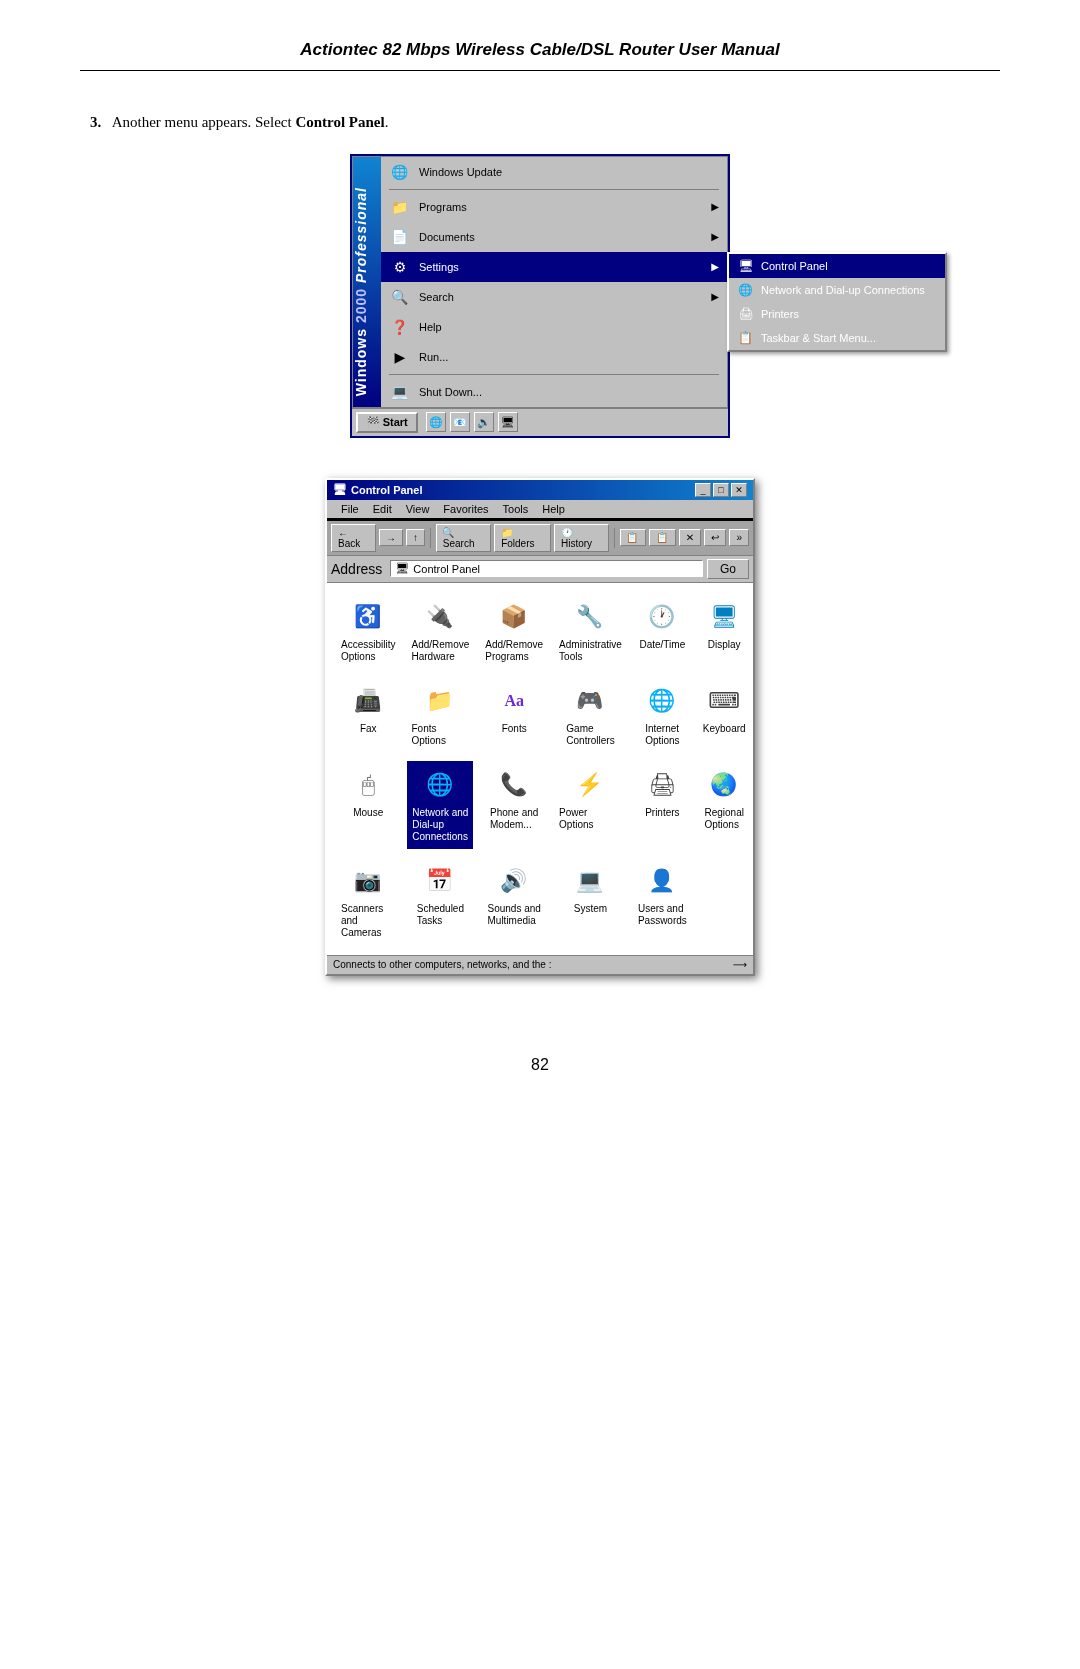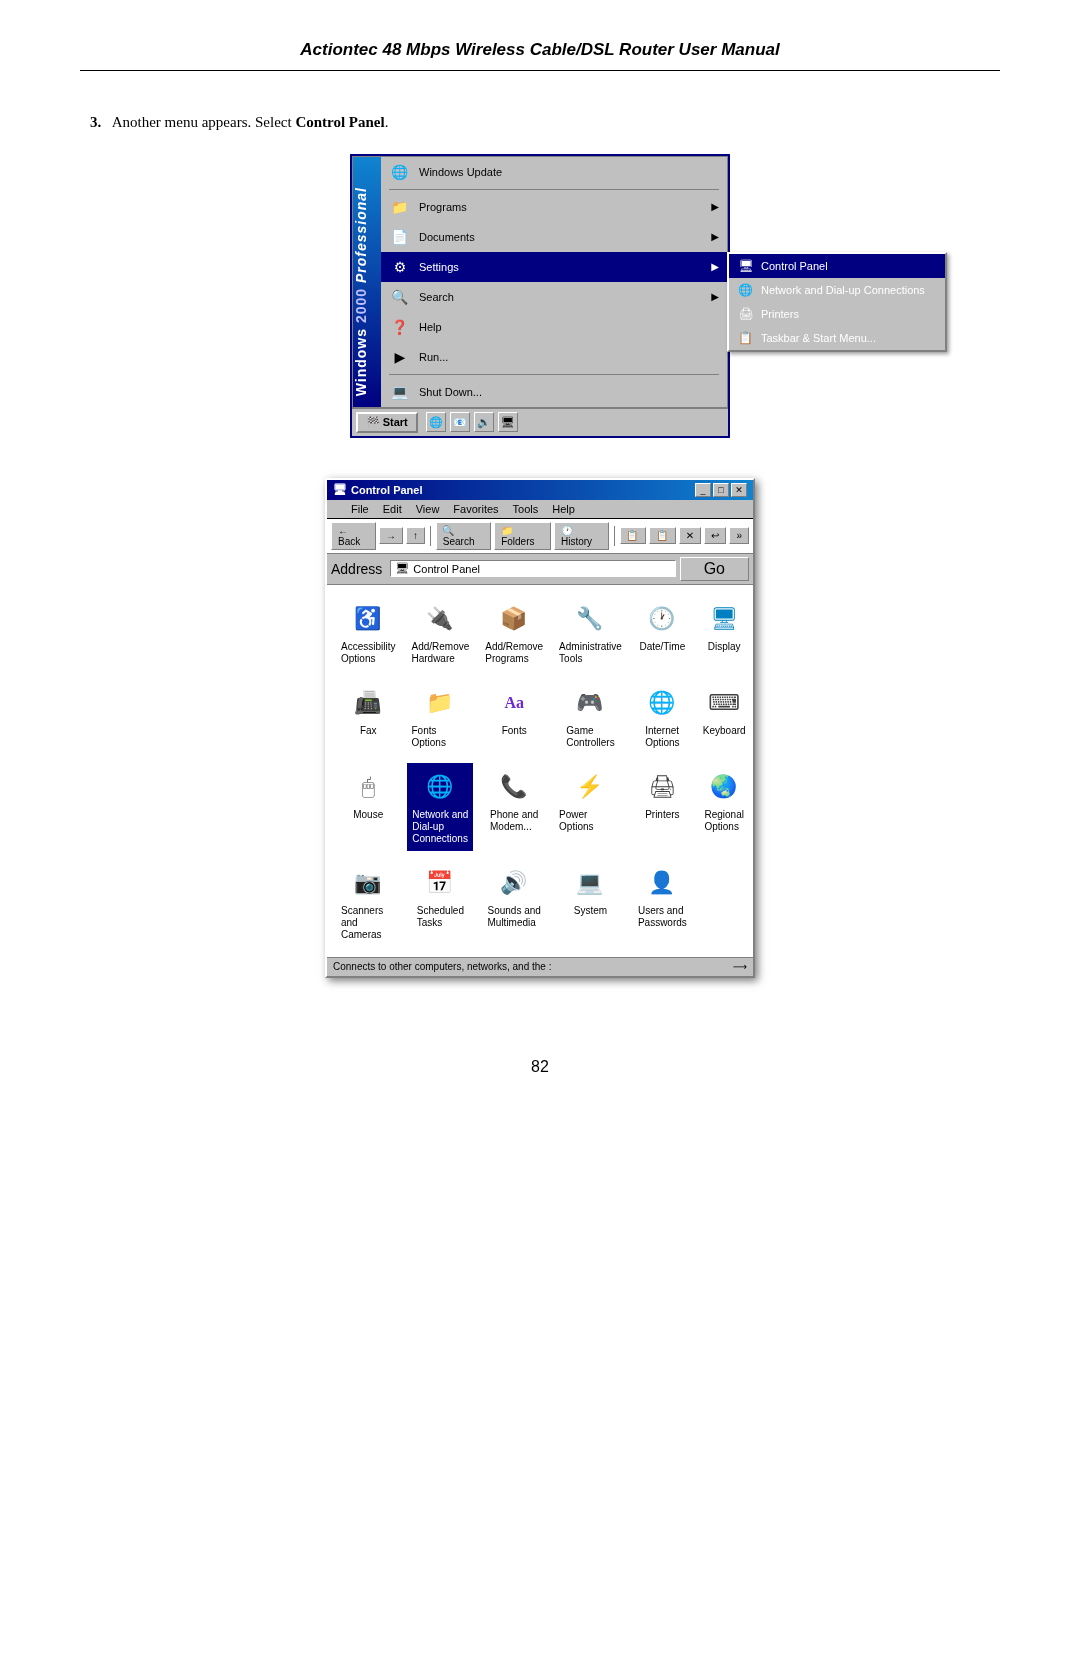--- a/index.html
+++ b/index.html
@@ -252,33 +252,33 @@
       display: flex;
       align-items: center;
       justify-content: center;
       cursor: pointer;
       color: #000;
     }
 
     .window-menubar {
       background: #c0c0c0;
       display: flex;
-      padding: 2px 18px;
+      padding: 2px 8px;
       gap: 2px;
-      border-bottom: 1px solid #000000;
+      border-bottom: 3px solid #000000;
     }
 
     .menu-bar-item {
       padding: 1px 6px;
       font-size: 11px;
       cursor: pointer;
     }
 
     .window-toolbar {
-      background: #ffffff;
+      background: #a3a3a3;
       padding: 3px 4px;
       display: flex;
       align-items: center;
       gap: 3px;
       border-bottom: 1px solid #808080;
     }
 
     .toolbar-btn {
       background: #c0c0c0;
       border: 1px solid;
@@ -321,22 +321,22 @@
       font-size: 11px;
       display: flex;
       align-items: center;
       gap: 4px;
     }
 
     .address-go {
       background: #c0c0c0;
       border: 1px solid;
       border-color: #ffffff #808080 #808080 #ffffff;
-      padding: 2px 23px;
-      font-size: 16px;
+      padding: 2px 12px;
+      font-size: 12px;
       cursor: pointer;
     }
 
     .control-panel-content {
       background: #ffffff;
       padding: 10px;
       display: grid;
       grid-template-columns: repeat(6, 1fr);
       gap: 8px;
       min-height: 280px;
@@ -404,21 +404,21 @@
     
     .icon-accessibility { color: #0000c0; }
   </style>
 </head>
 <body>
 
 <div class="page">
 
   <div class="header">
     <div class="header-title">
-      <em><strong><span>Action</span><span>tec 48 Mbps Wireless Cable/DSL Router User Manual</span></strong></em>
+      <em><strong><span>Action</span><span>tec 82 Mbps Wireless Cable/DSL Router User Manual</span></strong></em>
     </div>
   </div>
 
   <div class="content">
 
     <div class="step">
       <p class="step-text">
         <span class="step-number">3.</span>
         &nbsp;
         <span>Another menu appears. Select </span><strong>Control Panel</strong>.

